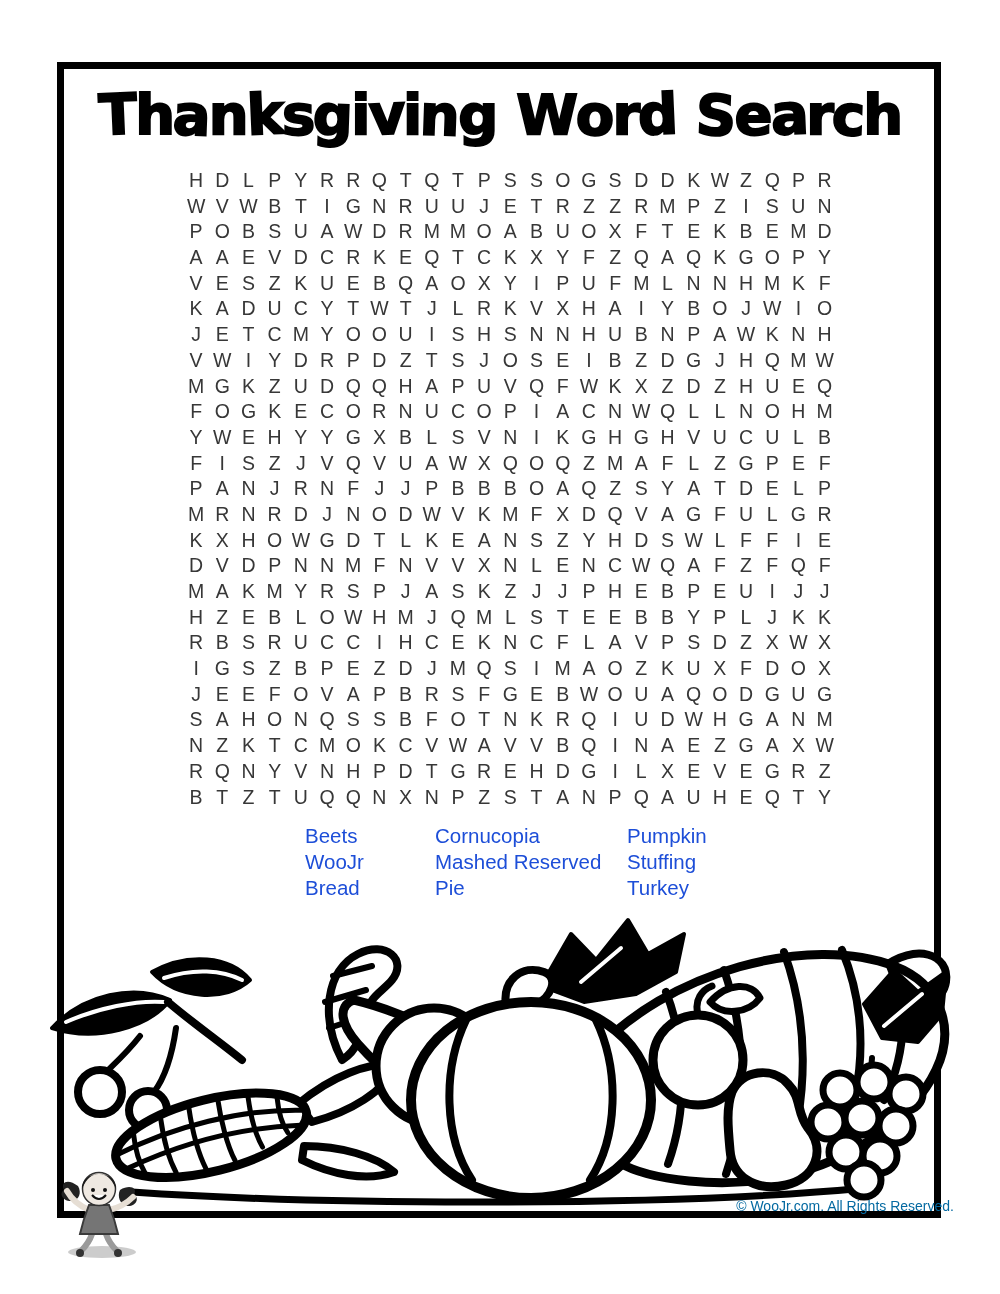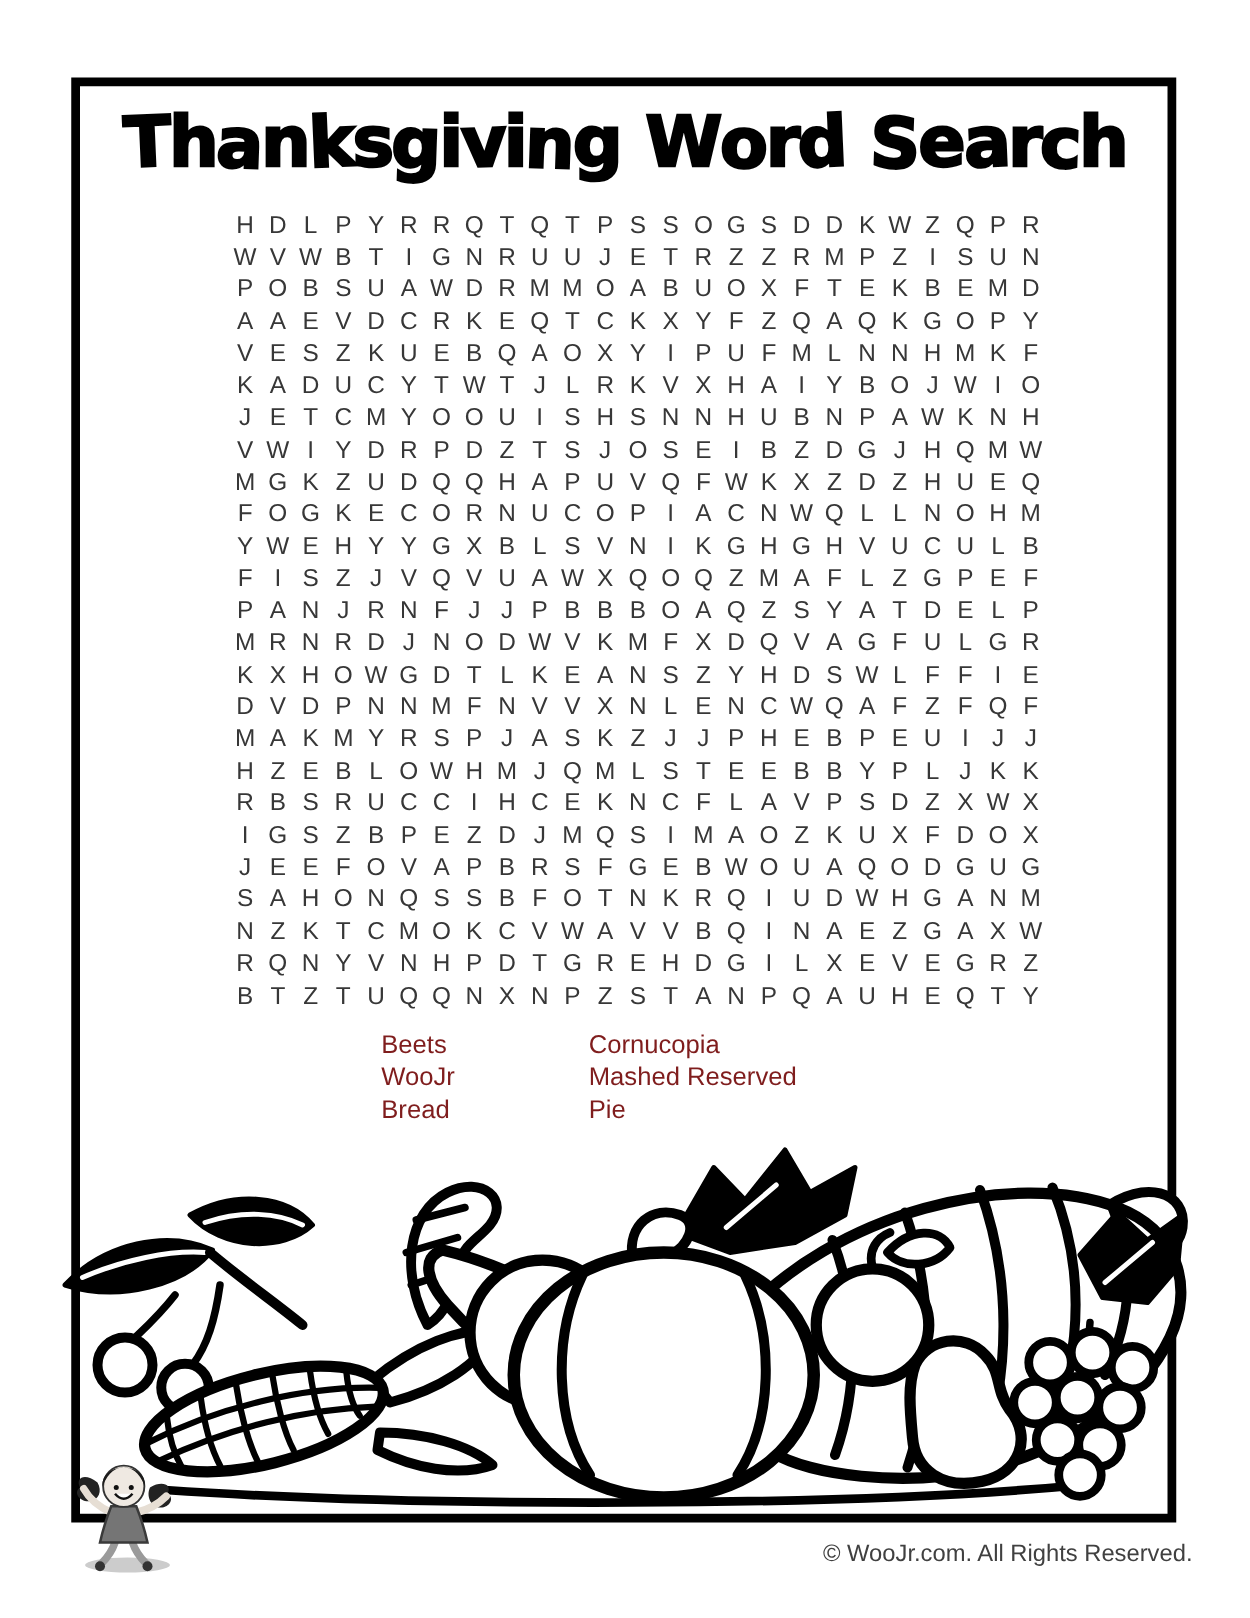--- a/index.html
+++ b/index.html
@@ -9,27 +9,27 @@
   h1.title{position:absolute;top:82px;left:0;right:0;margin:0;text-align:center;
      font-family:"DejaVu Sans",sans-serif;font-weight:bold;font-size:56px;color:#000;
      letter-spacing:-2px;-webkit-text-stroke:2px #000;white-space:nowrap;}
   h1.title .tl{display:inline-block;}
   h1.title .tl.sp{width:20px;}
   h1.title .tl:nth-child(4n+1){transform:rotate(-2.5deg);}
   h1.title .tl:nth-child(4n+3){transform:rotate(2deg) translateY(1px);}
   .grid{position:absolute;left:183px;top:168px;}
   .grow{display:flex;height:25.7px;}
   .cell{width:26.2px;text-align:center;font-size:19.5px;line-height:25.7px;color:#373737;}
-  .words{position:absolute;left:305px;top:823px;display:flex;font-size:20.5px;line-height:26px;color:#7f1d1d;}
+  .words{position:absolute;left:305px;top:823px;display:flex;font-size:20.5px;line-height:26px;color:#1d4ed8;}
   .wcol{width:130px;}
-  .wcol:nth-child(2){width:192px;margin-left:36px;}
+  .wcol:nth-child(2){width:192px;}
   .wcol:nth-child(3){width:auto;}
   .illu{position:absolute;left:36px;top:908px;width:926px;height:308px;}
   .mascot{position:absolute;left:56px;top:1160px;width:94px;height:100px;}
-  .footer{position:absolute;top:1233px;right:46px;font-size:19px;color:#404040;}
+  .footer{position:absolute;top:1198px;right:46px;font-size:14px;color:#0369a1;}
 </style>
 </head>
 <body>
 
 <div class="page">
 
   <div class="frame"></div>
 
   <h1 class="title"><span class="tl">T</span><span class="tl">h</span><span class="tl">a</span><span class="tl">n</span><span class="tl">k</span><span class="tl">s</span><span class="tl">g</span><span class="tl">i</span><span class="tl">v</span><span class="tl">i</span><span class="tl">n</span><span class="tl">g</span><span class="tl sp"> </span><span class="tl">W</span><span class="tl">o</span><span class="tl">r</span><span class="tl">d</span><span class="tl sp"> </span><span class="tl">S</span><span class="tl">e</span><span class="tl">a</span><span class="tl">r</span><span class="tl">c</span><span class="tl">h</span></h1>
 
@@ -714,20 +714,25 @@
   <div class="words">
       <div class="wcol">
         <div class="word">Beets</div>
         <div class="word">WooJr</div>
         <div class="word">Bread</div>
       </div>
       <div class="wcol">
         <div class="word">Cornucopia</div>
         <div class="word">Mashed Reserved</div>
         <div class="word">Pie</div>
+      </div>
+      <div class="wcol">
+        <div class="word">Pumpkin</div>
+        <div class="word">Stuffing</div>
+        <div class="word">Turkey</div>
       </div>
     </div>
 
   <svg class="illu" viewBox="0 0 926 308" fill="none" stroke-linecap="round" stroke-linejoin="round">
 
     <path d="M96,284 C300,298 640,298 830,280" stroke="#000" stroke-width="7"></path>
 
     <path d="M846,60 C880,34 914,46 910,74 C907,94 886,98 878,86" fill="#fff" stroke="#000" stroke-width="8"></path>
 
     <path d="M555,148 C630,62 775,26 858,58 C905,76 920,120 900,162 C878,208 820,252 748,268 C686,282 612,272 582,254 C556,238 544,196 555,148 Z" fill="#fff" stroke="#000" stroke-width="9"></path>

